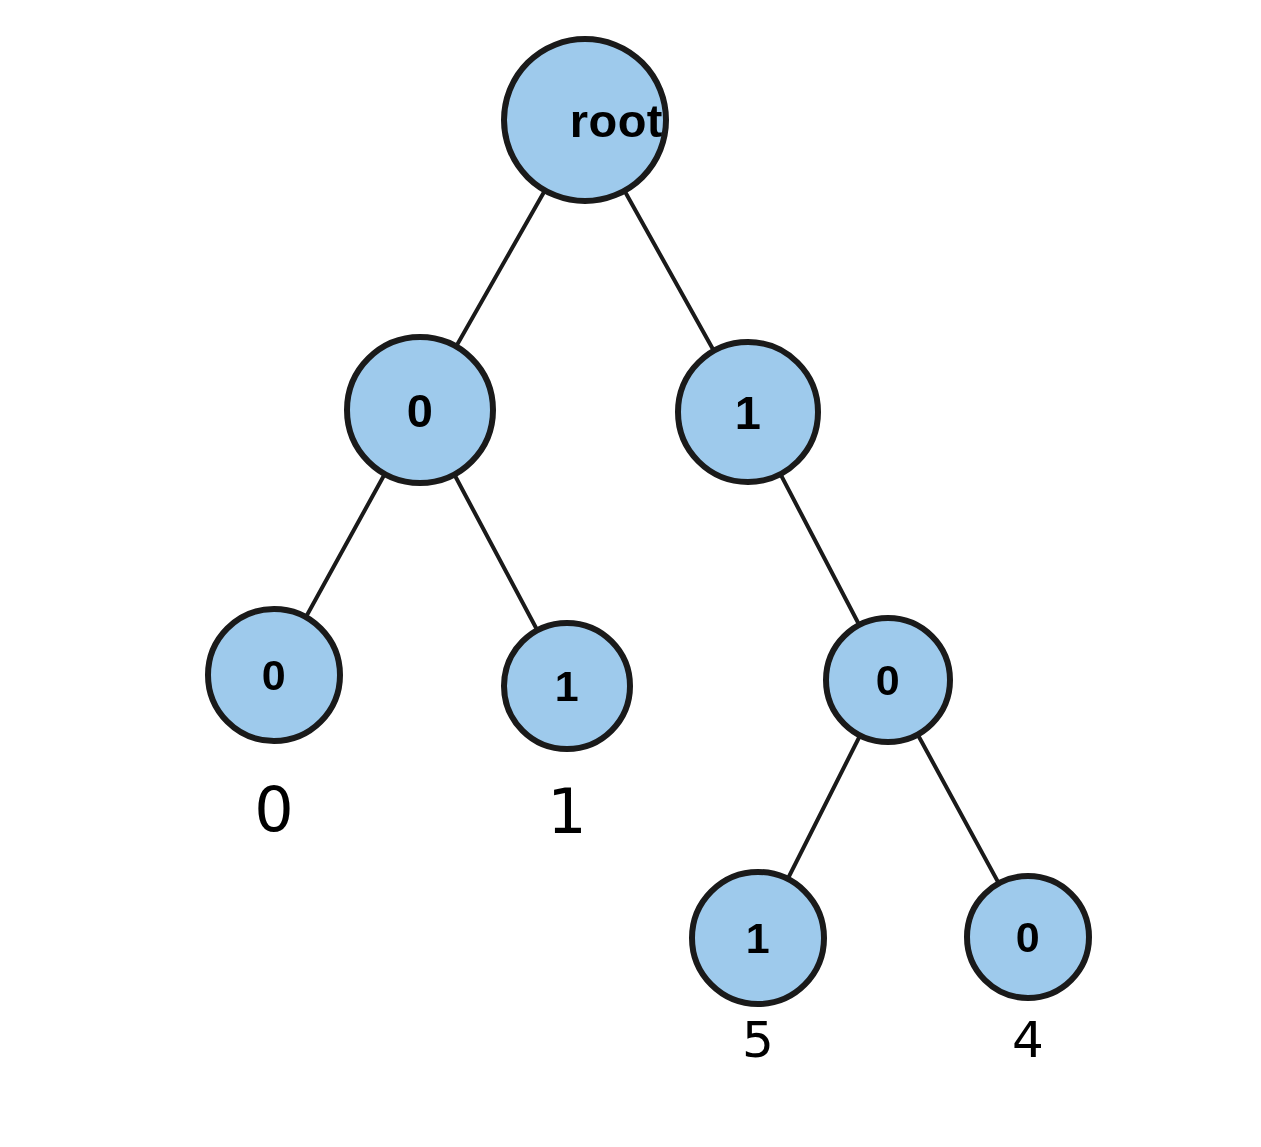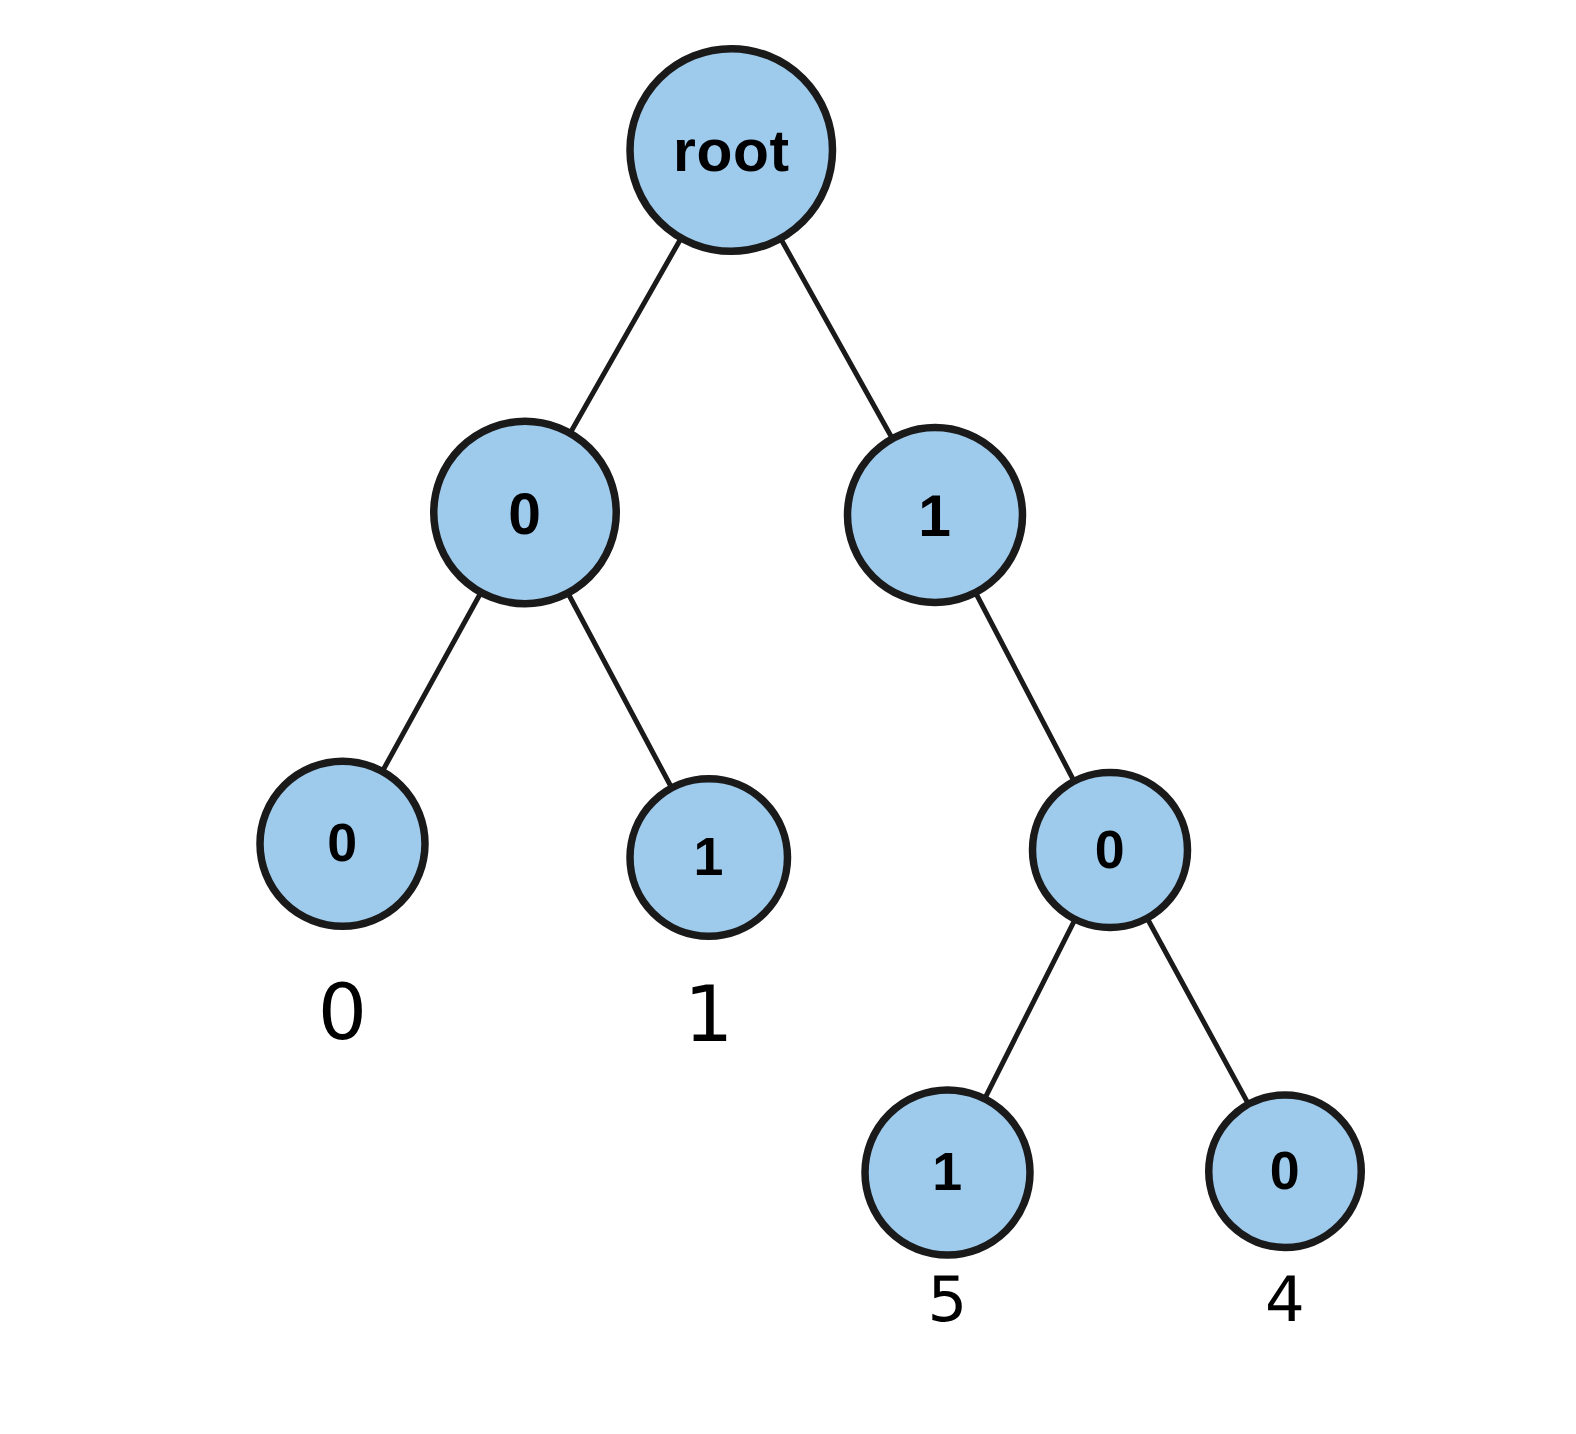--- a/index.html
+++ b/index.html
@@ -74,21 +74,21 @@
   <svg id="edge-layer" viewBox="0 0 1261 1147" width="1261" height="1147">
       <line x1="585" y1="120" x2="420" y2="410" class="edge-line" stroke="#1a1a1a"></line>
       <line x1="585" y1="120" x2="748" y2="412" class="edge-line" stroke="#1a1a1a"></line>
       <line x1="420" y1="410" x2="274" y2="675" class="edge-line" stroke="#1a1a1a"></line>
       <line x1="420" y1="410" x2="567" y2="686" class="edge-line" stroke="#1a1a1a"></line>
       <line x1="748" y1="412" x2="888" y2="680" class="edge-line" stroke="#1a1a1a"></line>
       <line x1="888" y1="680" x2="758" y2="938" class="edge-line" stroke="#1a1a1a"></line>
       <line x1="888" y1="680" x2="1028" y2="937" class="edge-line" stroke="#1a1a1a"></line>
     </svg>
   <div id="node-layer">
-      <div class="tree-node" style="left: 501px; top: 36px; width: 168px; height: 168px; background: rgb(158, 202, 236); border-color: rgb(26, 26, 26);">
+      <div class="tree-node" style="left: 501px; top: 36px; width: 168px; height: 168px; background: rgb(158, 202, 236); border-color: rgb(26, 26, 26); justify-content: flex-end;">
         <span class="node-label" style="font-size: 47px; color: rgb(0, 0, 0);">root</span>
       </div>
       <div class="tree-node" style="left: 344px; top: 334px; width: 152px; height: 152px; background: rgb(158, 202, 236); border-color: rgb(26, 26, 26);">
         <span class="node-label" style="font-size: 47px; color: rgb(0, 0, 0);">0</span>
       </div>
       <div class="tree-node" style="left: 675px; top: 339px; width: 146px; height: 146px; background: rgb(158, 202, 236); border-color: rgb(26, 26, 26);">
         <span class="node-label" style="font-size: 47px; color: rgb(0, 0, 0);">1</span>
       </div>
       <div class="tree-node" style="left: 205px; top: 606px; width: 138px; height: 138px; background: rgb(158, 202, 236); border-color: rgb(26, 26, 26);">
         <span class="node-label" style="font-size: 43px; color: rgb(0, 0, 0);">0</span>

